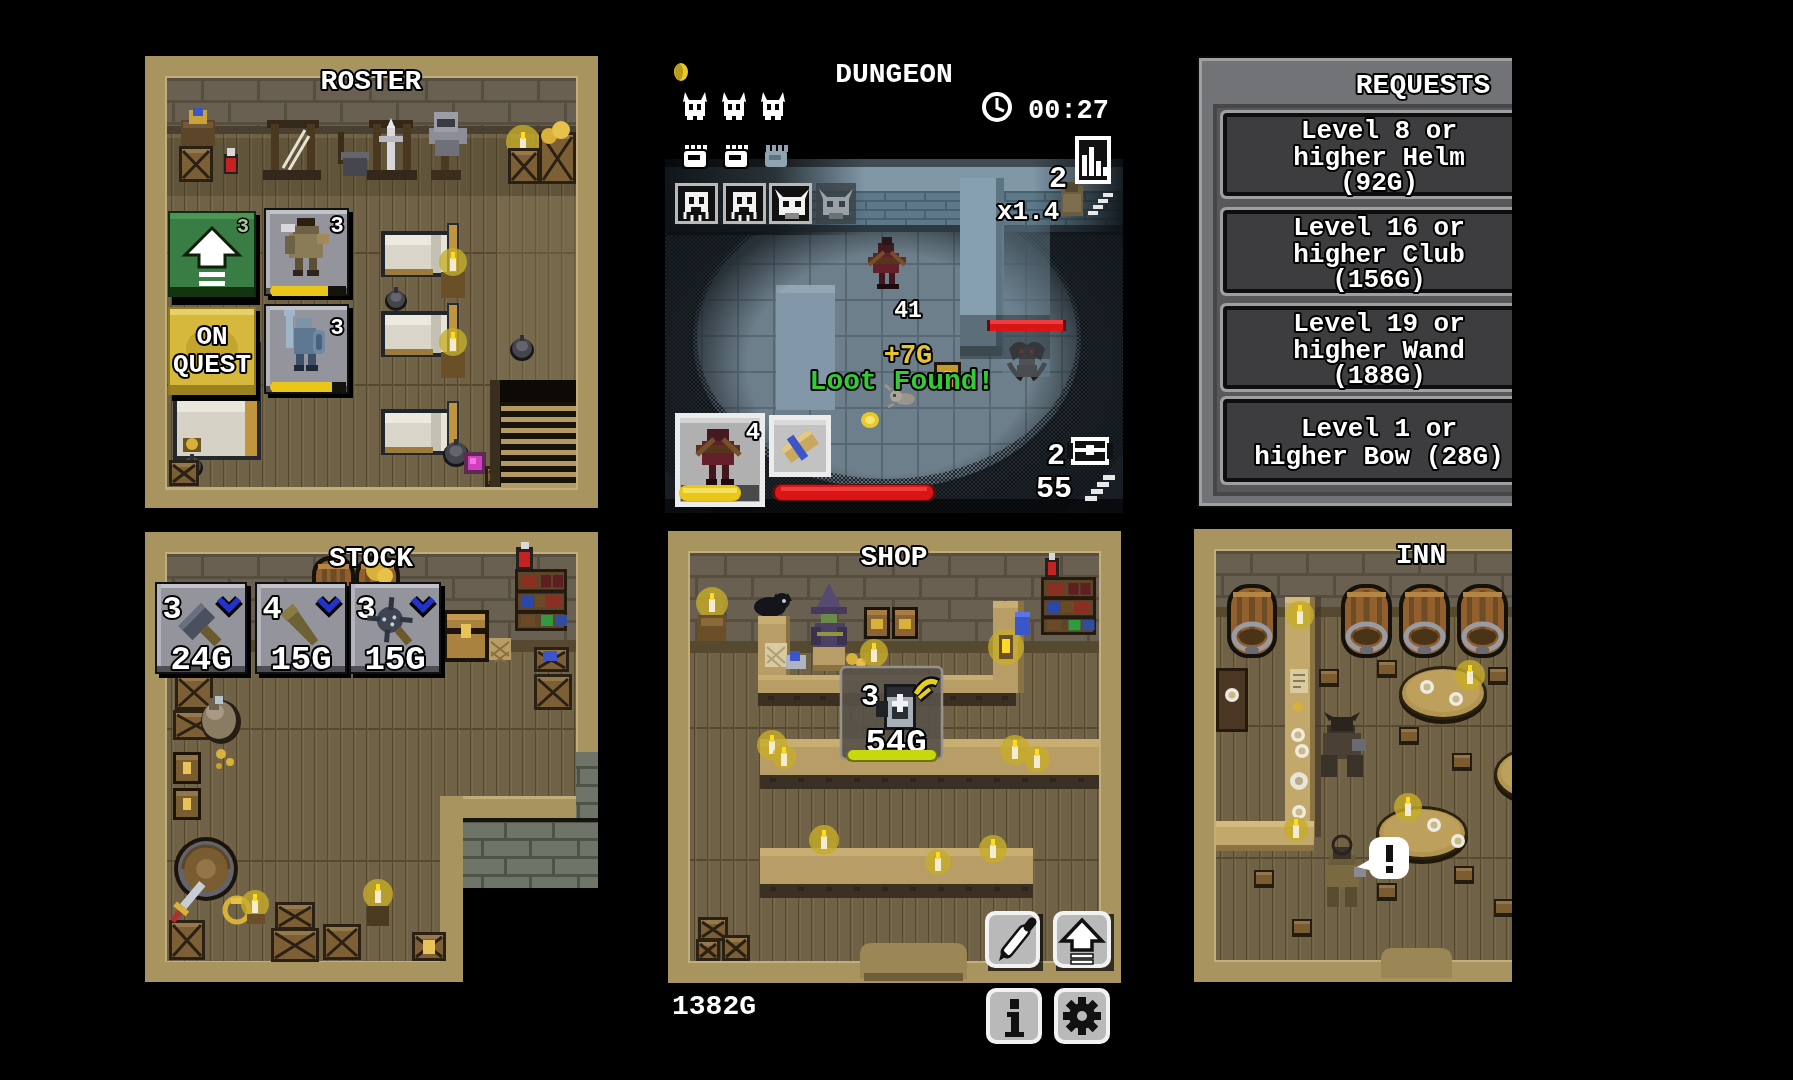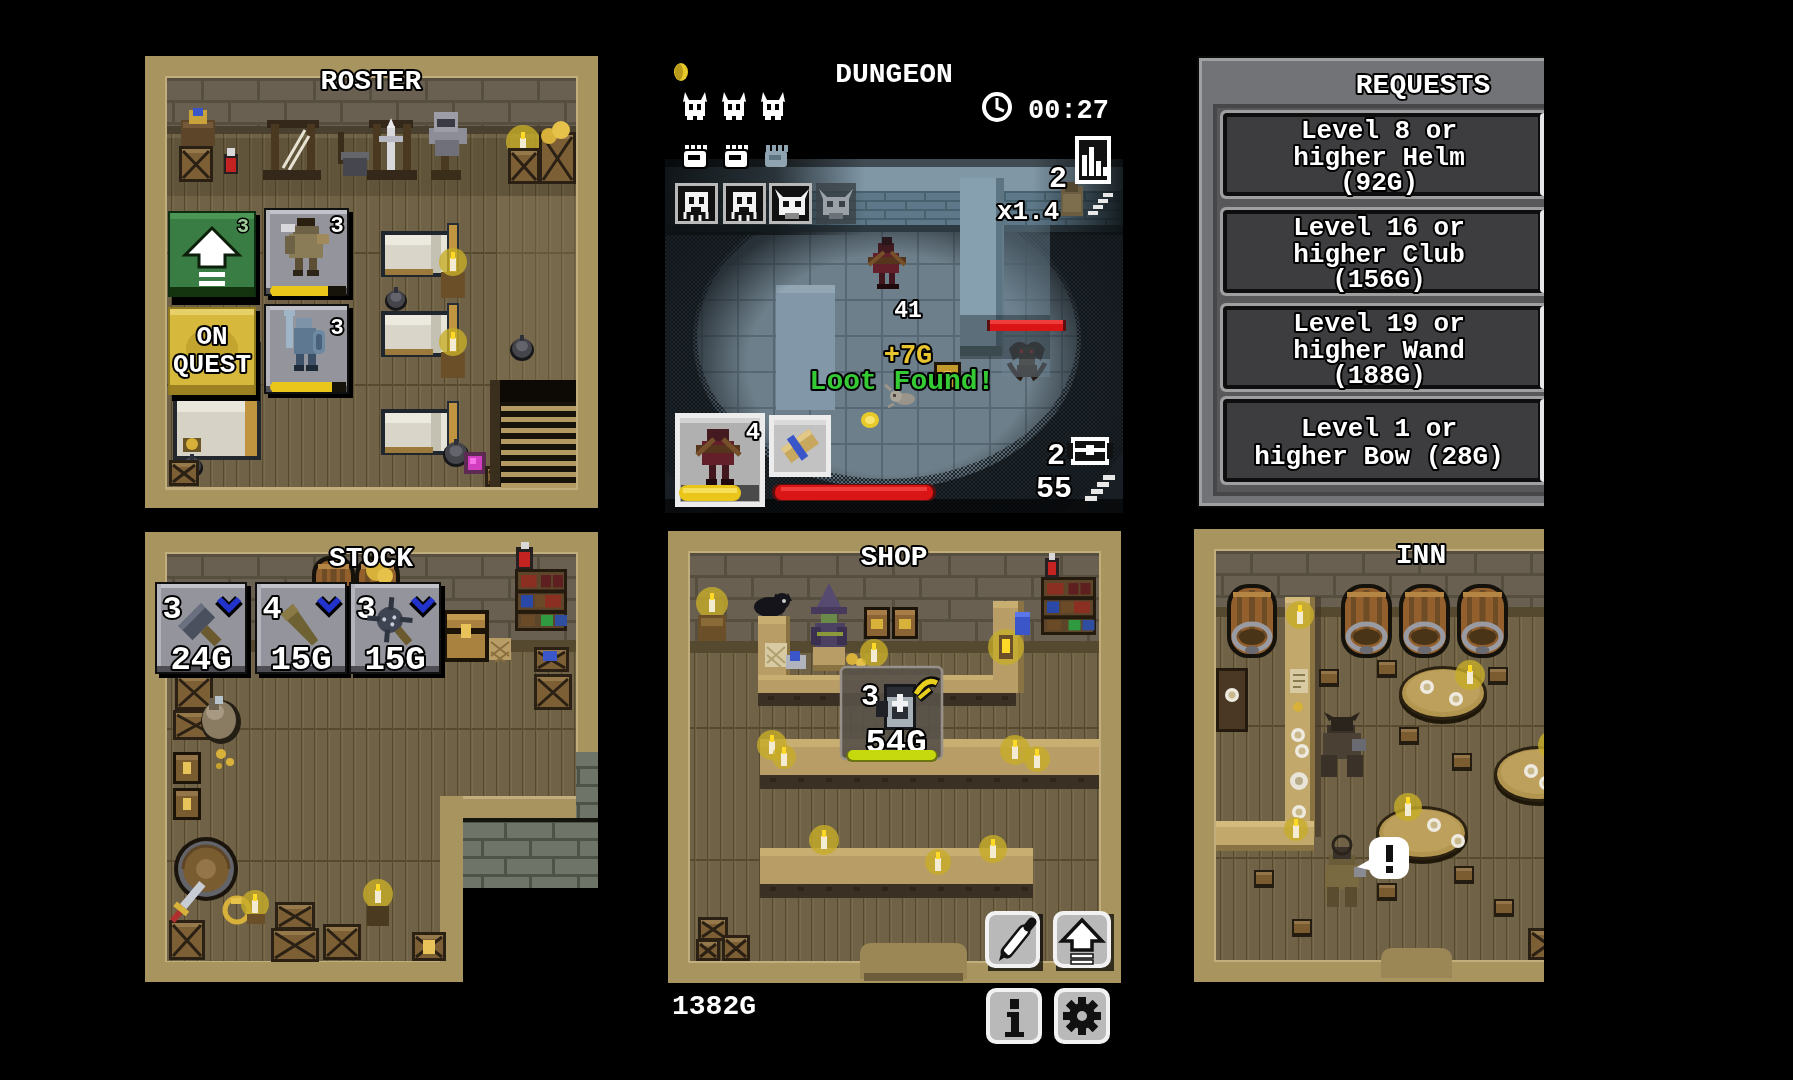--- a/index.html
+++ b/index.html
@@ -1,14 +1,14 @@
 <!DOCTYPE html>
 <html><head><meta charset="utf-8"><style>
 html,body{margin:0;padding:0;background:#000;}
-#stage{position:relative;width:1512px;height:1080px;background:#000;overflow:hidden;font-family:"Liberation Mono",monospace;padding-left:32px;}
+#stage{position:relative;width:1512px;height:1080px;background:#000;overflow:hidden;font-family:"Liberation Mono",monospace;}
 .p{position:absolute;}
 </style></head><body>
 <div id="stage">
 <svg width="0" height="0" style="position:absolute">
       <defs>
         <pattern id="planks" width="13" height="132" patternUnits="userSpaceOnUse">
           <rect x="0" y="0" width="13" height="132" fill="#6f6246"></rect>
           <rect x="0" y="0" width="1.5" height="132" fill="#57492e"></rect>
           <rect x="1.5" y="0" width="1.5" height="132" fill="#7b6c4e"></rect>
           <rect x="1.5" y="64" width="11.5" height="2" fill="#57492e"></rect>

